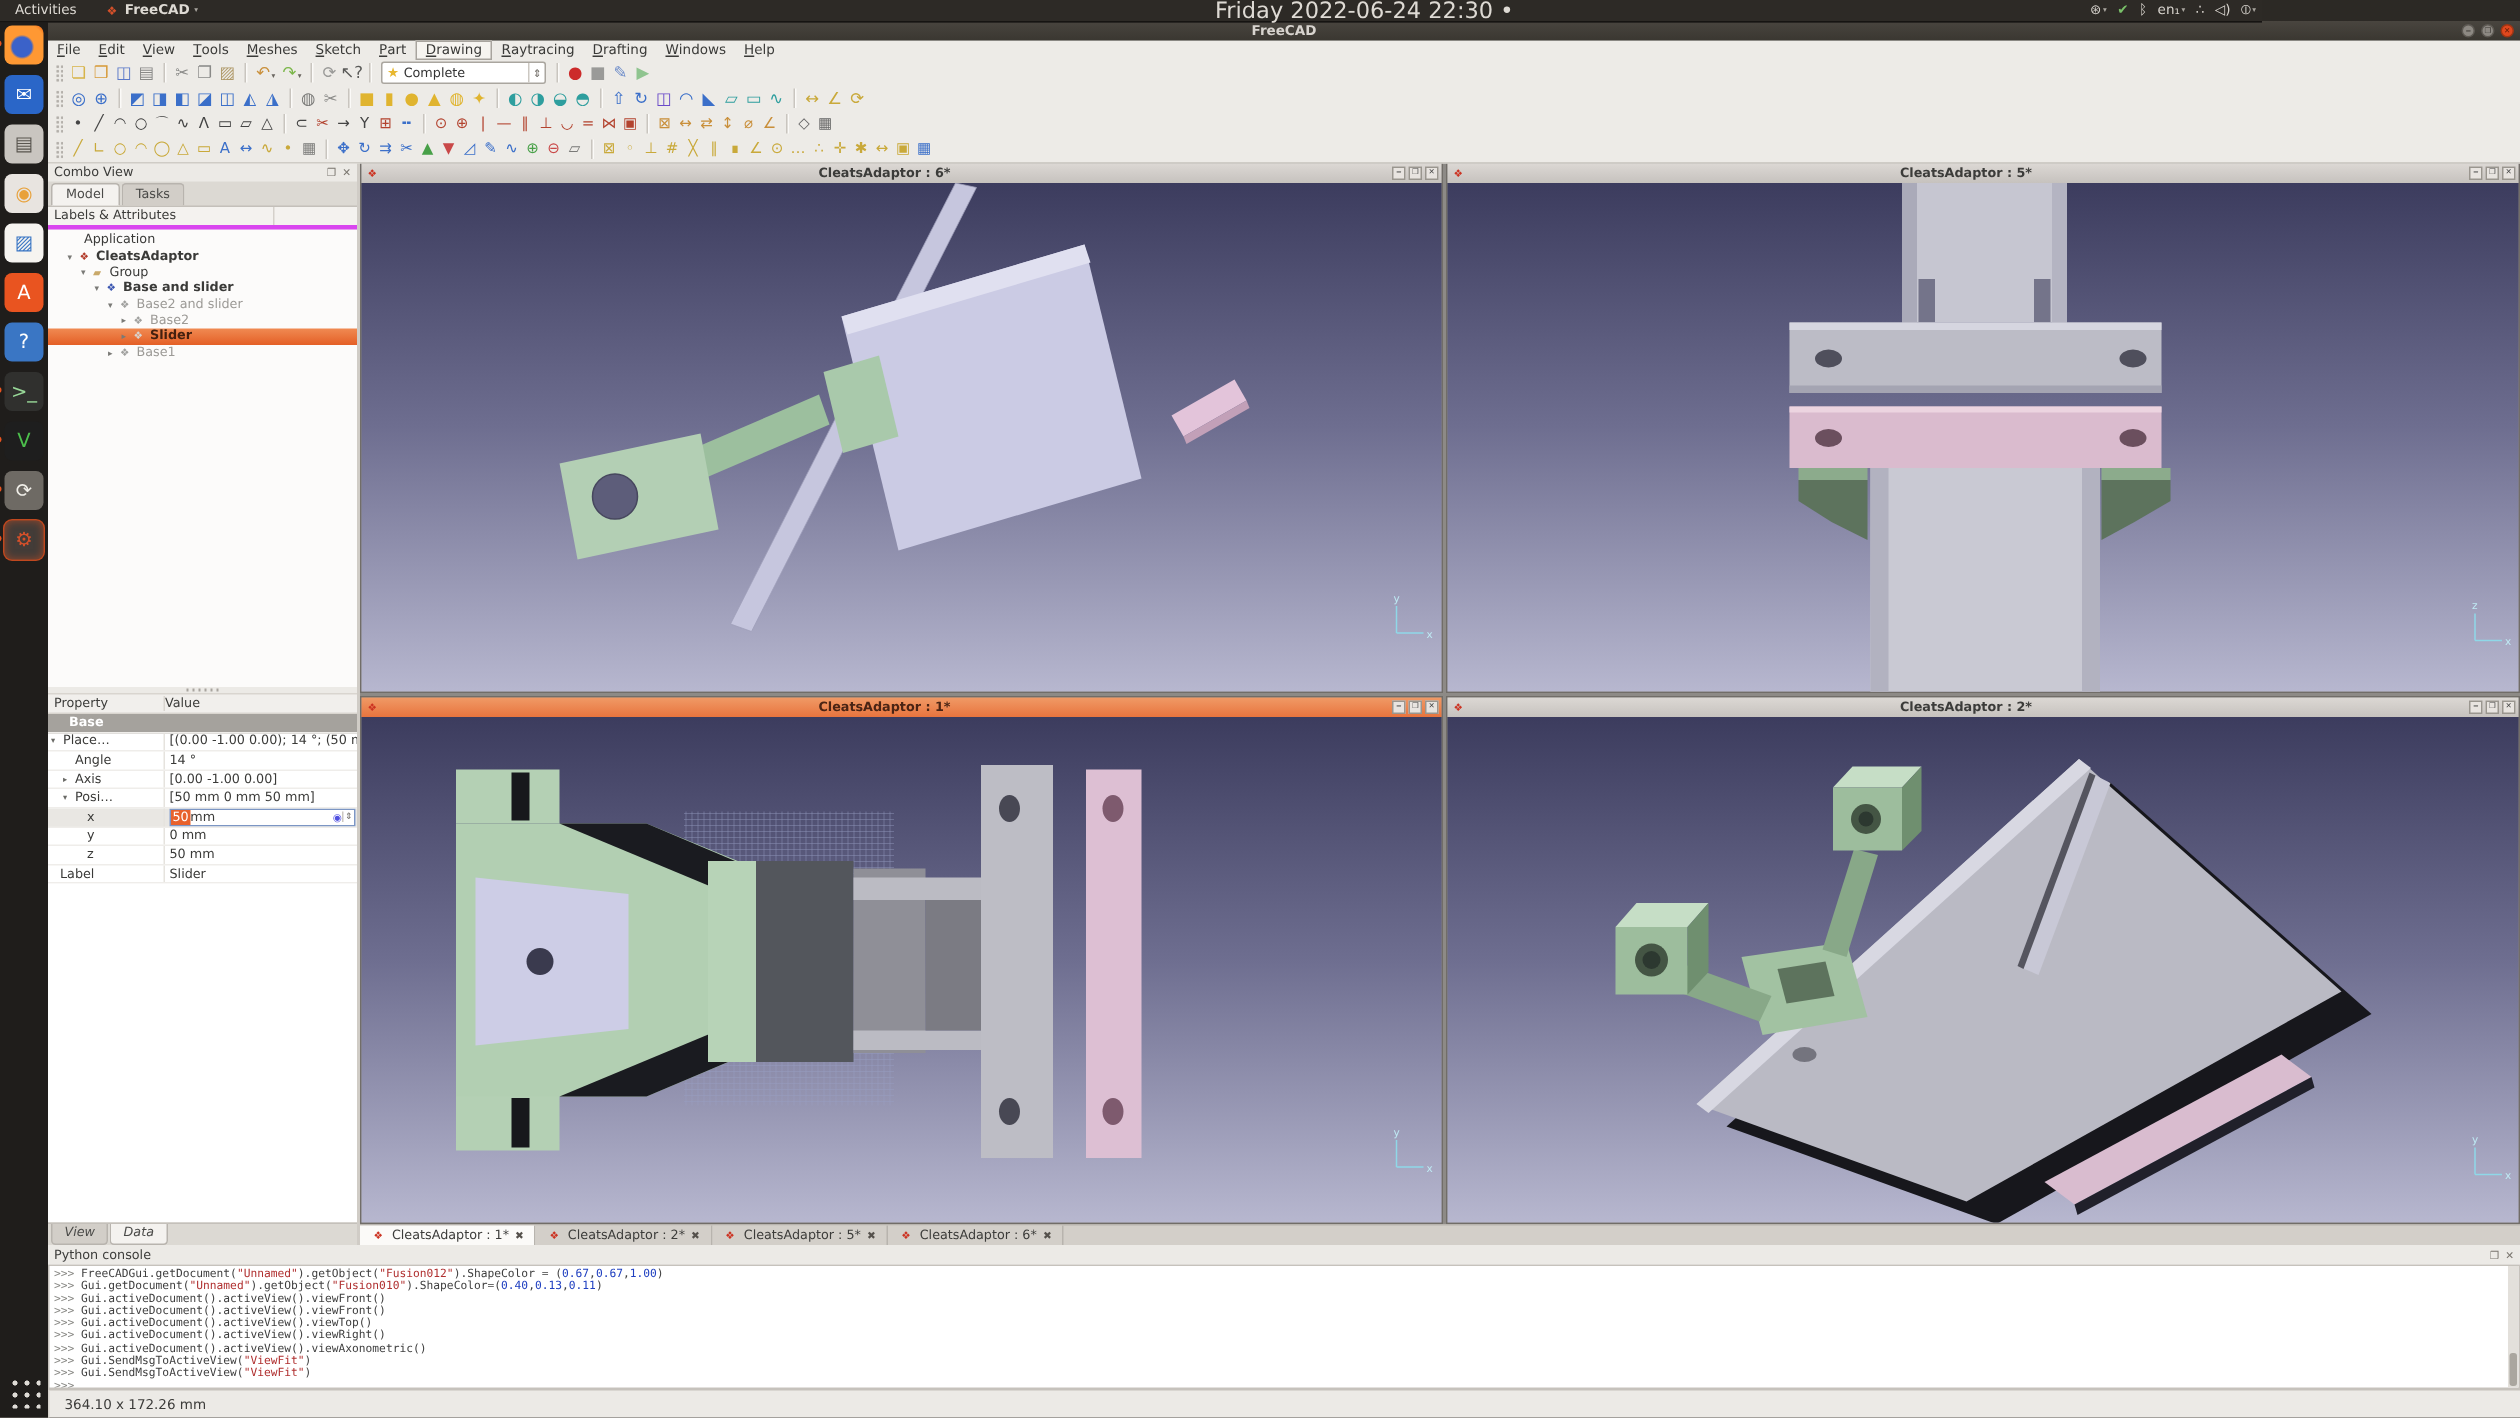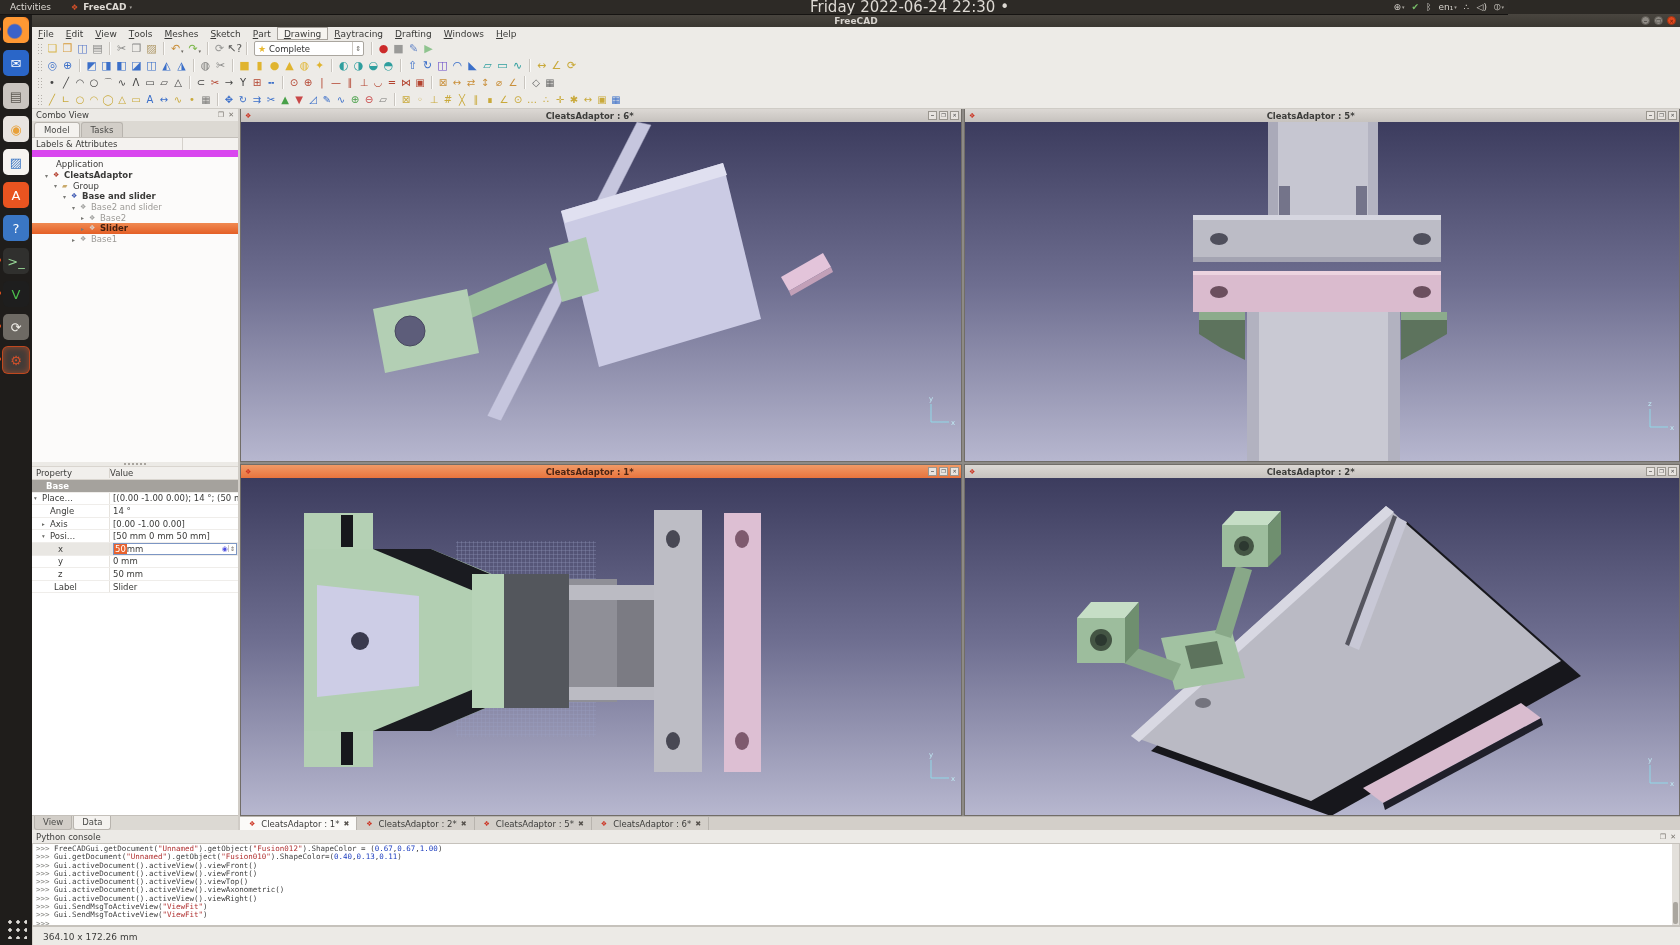--- a/index.html
+++ b/index.html
@@ -60,21 +60,21 @@
   #combo-panel{position:absolute;left:32px;top:108px;width:206px;height:722px;background:#eceae6;
                display:flex;flex-direction:column;z-index:15;}
   #splitter-v{position:absolute;left:238px;top:108px;width:2px;height:722px;background:#d0ccc6;z-index:15;}
   .panel-title{height:13px;display:flex;align-items:center;font-size:8.5px;color:#3c3c3a;padding:0 4px;background:#eceae6;}
   .panel-title .pt-label{flex:1;}
   .pt-btn{font-size:7px;color:#7a766f;margin-left:4px;}
   #cv-tabs{height:16px;display:flex;align-items:flex-end;background:#dcd9d3;border-bottom:1px solid #c4c0ba;padding-left:2px;gap:1px;}
   .cv-tab{font-size:8.5px;padding:2px 9px 2px;background:#d2cec8;border:1px solid #b8b4ae;border-bottom:none;
           border-radius:3px 3px 0 0;color:#4a4a48;text-align:center;}
   .cv-tab.active{background:#f4f2ef;}
-  #cv-header{height:12px;background:#f4f2ef;border-bottom:7px solid #d946ef;font-size:8.5px;color:#3c3c3a;
+  #cv-header{height:12px;background:#f4f2ef;border-bottom:3px solid #d946ef;font-size:8.5px;color:#3c3c3a;
              display:flex;align-items:center;padding-left:4px;position:relative;}
   #cv-header:after{content:"";position:absolute;left:150px;top:0;bottom:0;width:1px;background:#d5d1cb;}
   #tree{flex:0 0 303px;background:#fcfbfa;overflow:hidden;padding-top:2px;}
   .tree-row{height:10.7px;display:flex;align-items:center;font-size:8.5px;color:#3a3a38;white-space:nowrap;}
   .tree-row.bold{font-weight:bold;}
   .tree-row.muted .tree-label{color:#9c9a96;}
   .tree-row.selected{background:linear-gradient(#f08a52,#e45f26);}
   .tree-row.selected .tree-label{color:#44200f;font-weight:bold;}
   .tree-exp{width:8px;font-size:6px;color:#7a7a76;}
   .tree-ico{width:9px;font-size:7px;margin-right:2px;}
@@ -88,21 +88,21 @@
   .prop-row.prop-group{background:#a5a29d;color:#fff;font-weight:bold;padding-left:14px;display:flex;align-items:center;}
   .p-label{width:78px;box-sizing:border-box;border-right:1px solid #e6e3de;display:flex;align-items:center;height:100%;overflow:hidden;white-space:nowrap;}
   .p-exp{width:8px;font-size:5.5px;color:#6a6a66;flex:0 0 auto;}
   .p-value{flex:1;padding-left:3px;overflow:hidden;white-space:nowrap;height:100%;display:flex;align-items:center;}
   .prop-row.editing{background:#e9e7e3;}
   .spinbox{flex:1;height:10px;background:#fff;border:1px solid #7c96c4;display:flex;align-items:center;font-size:8.5px;margin-right:1px;}
   .spinbox .sel{background:#e8622d;color:#fff;padding:0 1px;}
   .expr-ico{margin-left:auto;color:#5050e0;font-size:7px;}
   .spin{font-size:6px;color:#6a6660;border-left:1px solid #ccc8c2;padding:0 1px;}
   #prop-filler{flex:1;background:#fff;}
-  #cv-bottom-tabs{height:14px;background:#dcd9d3;border-top:1px solid #c4c0ba;display:flex;align-items:flex-start;padding-left:2px;gap:1px;}
+  #cv-bottom-tabs{height:14px;background:#dcd9d3;border-top:1px solid #c4c0ba;display:flex;align-items:flex-start;padding-left:2px;gap:1px;font-style:italic;}
   .cvb-tab{font-size:8.5px;padding:1px 8px 2px;background:#d2cec8;border:1px solid #b8b4ae;border-top:none;
            border-radius:0 0 3px 3px;color:#4a4a48;}
   .cvb-tab.active{background:#f4f2ef;}
   
   #mdi{position:absolute;left:240px;top:108px;width:1440px;height:722px;background:#8d8a86;z-index:10;}
   .vp{position:absolute;border:1px solid #716d68;box-sizing:border-box;display:flex;flex-direction:column;}
   .vp-title{height:13px;background:linear-gradient(#dcd8d4,#c6c2be);display:flex;align-items:center;
             font-size:8.5px;color:#3c3c3a;font-weight:bold;padding:0 2px;flex:0 0 auto;}
   .vp.active .vp-title{background:linear-gradient(#f09a66,#e8743e);color:#4a2414;}
   .fc-mini{color:#cc3322;font-size:7px;margin:0 2px;}
@@ -492,21 +492,21 @@
       </div>
       <div class="prop-row">
         <div class="p-label" style="padding-left: 18px;"><span class="p-exp"></span>y</div>
         <div class="p-value">0 mm</div>
       </div>
       <div class="prop-row">
         <div class="p-label" style="padding-left: 18px;"><span class="p-exp"></span>z</div>
         <div class="p-value">50 mm</div>
       </div>
       <div class="prop-row">
-        <div class="p-label" style="padding-left: 14px;"><span class="p-exp"></span>Label</div>
+        <div class="p-label" style="padding-left: 0;"><span class="p-exp"></span>Label</div>
         <div class="p-value">Slider</div>
       </div>
     </div>
   <div id="prop-filler"></div>
   <div id="cv-bottom-tabs">
       <div class="cvb-tab">View</div>
       <div class="cvb-tab active">Data</div>
     </div>
 </div>
 <div id="splitter-v"></div>
@@ -702,22 +702,22 @@
     <span class="pt-label">Python console</span>
     <span class="pt-btn">❐</span>
     <span class="pt-btn">✕</span>
   </div>
   <div id="console-body">
       <div class="py-line"><span class="py-prompt">&gt;&gt;&gt;</span> FreeCADGui.getDocument(<span class="py-str">"Unnamed"</span>).getObject(<span class="py-str">"Fusion012"</span>).ShapeColor = (<span class="py-num">0.67</span>,<span class="py-num">0.67</span>,<span class="py-num">1.00</span>)</div>
       <div class="py-line"><span class="py-prompt">&gt;&gt;&gt;</span> Gui.getDocument(<span class="py-str">"Unnamed"</span>).getObject(<span class="py-str">"Fusion010"</span>).ShapeColor=(<span class="py-num">0.40</span>,<span class="py-num">0.13</span>,<span class="py-num">0.11</span>)</div>
       <div class="py-line"><span class="py-prompt">&gt;&gt;&gt;</span> Gui.activeDocument().activeView().viewFront()</div>
       <div class="py-line"><span class="py-prompt">&gt;&gt;&gt;</span> Gui.activeDocument().activeView().viewFront()</div>
       <div class="py-line"><span class="py-prompt">&gt;&gt;&gt;</span> Gui.activeDocument().activeView().viewTop()</div>
+      <div class="py-line"><span class="py-prompt">&gt;&gt;&gt;</span> Gui.activeDocument().activeView().viewRight()</div>
       <div class="py-line"><span class="py-prompt">&gt;&gt;&gt;</span> Gui.activeDocument().activeView().viewAxonometric()</div>
-      <div class="py-line"><span class="py-prompt">&gt;&gt;&gt;</span> Gui.activeDocument().activeView().viewRight()</div>
       <div class="py-line"><span class="py-prompt">&gt;&gt;&gt;</span> Gui.SendMsgToActiveView(<span class="py-str">"ViewFit"</span>)</div>
       <div class="py-line"><span class="py-prompt">&gt;&gt;&gt;</span> Gui.SendMsgToActiveView(<span class="py-str">"ViewFit"</span>)</div>
       <div class="py-line"><span class="py-prompt">&gt;&gt;&gt;</span></div>
     </div>
   <div id="py-scroll">
       <div id="py-thumb"></div>
     </div>
 </div>
 
 <div id="statusbar">

